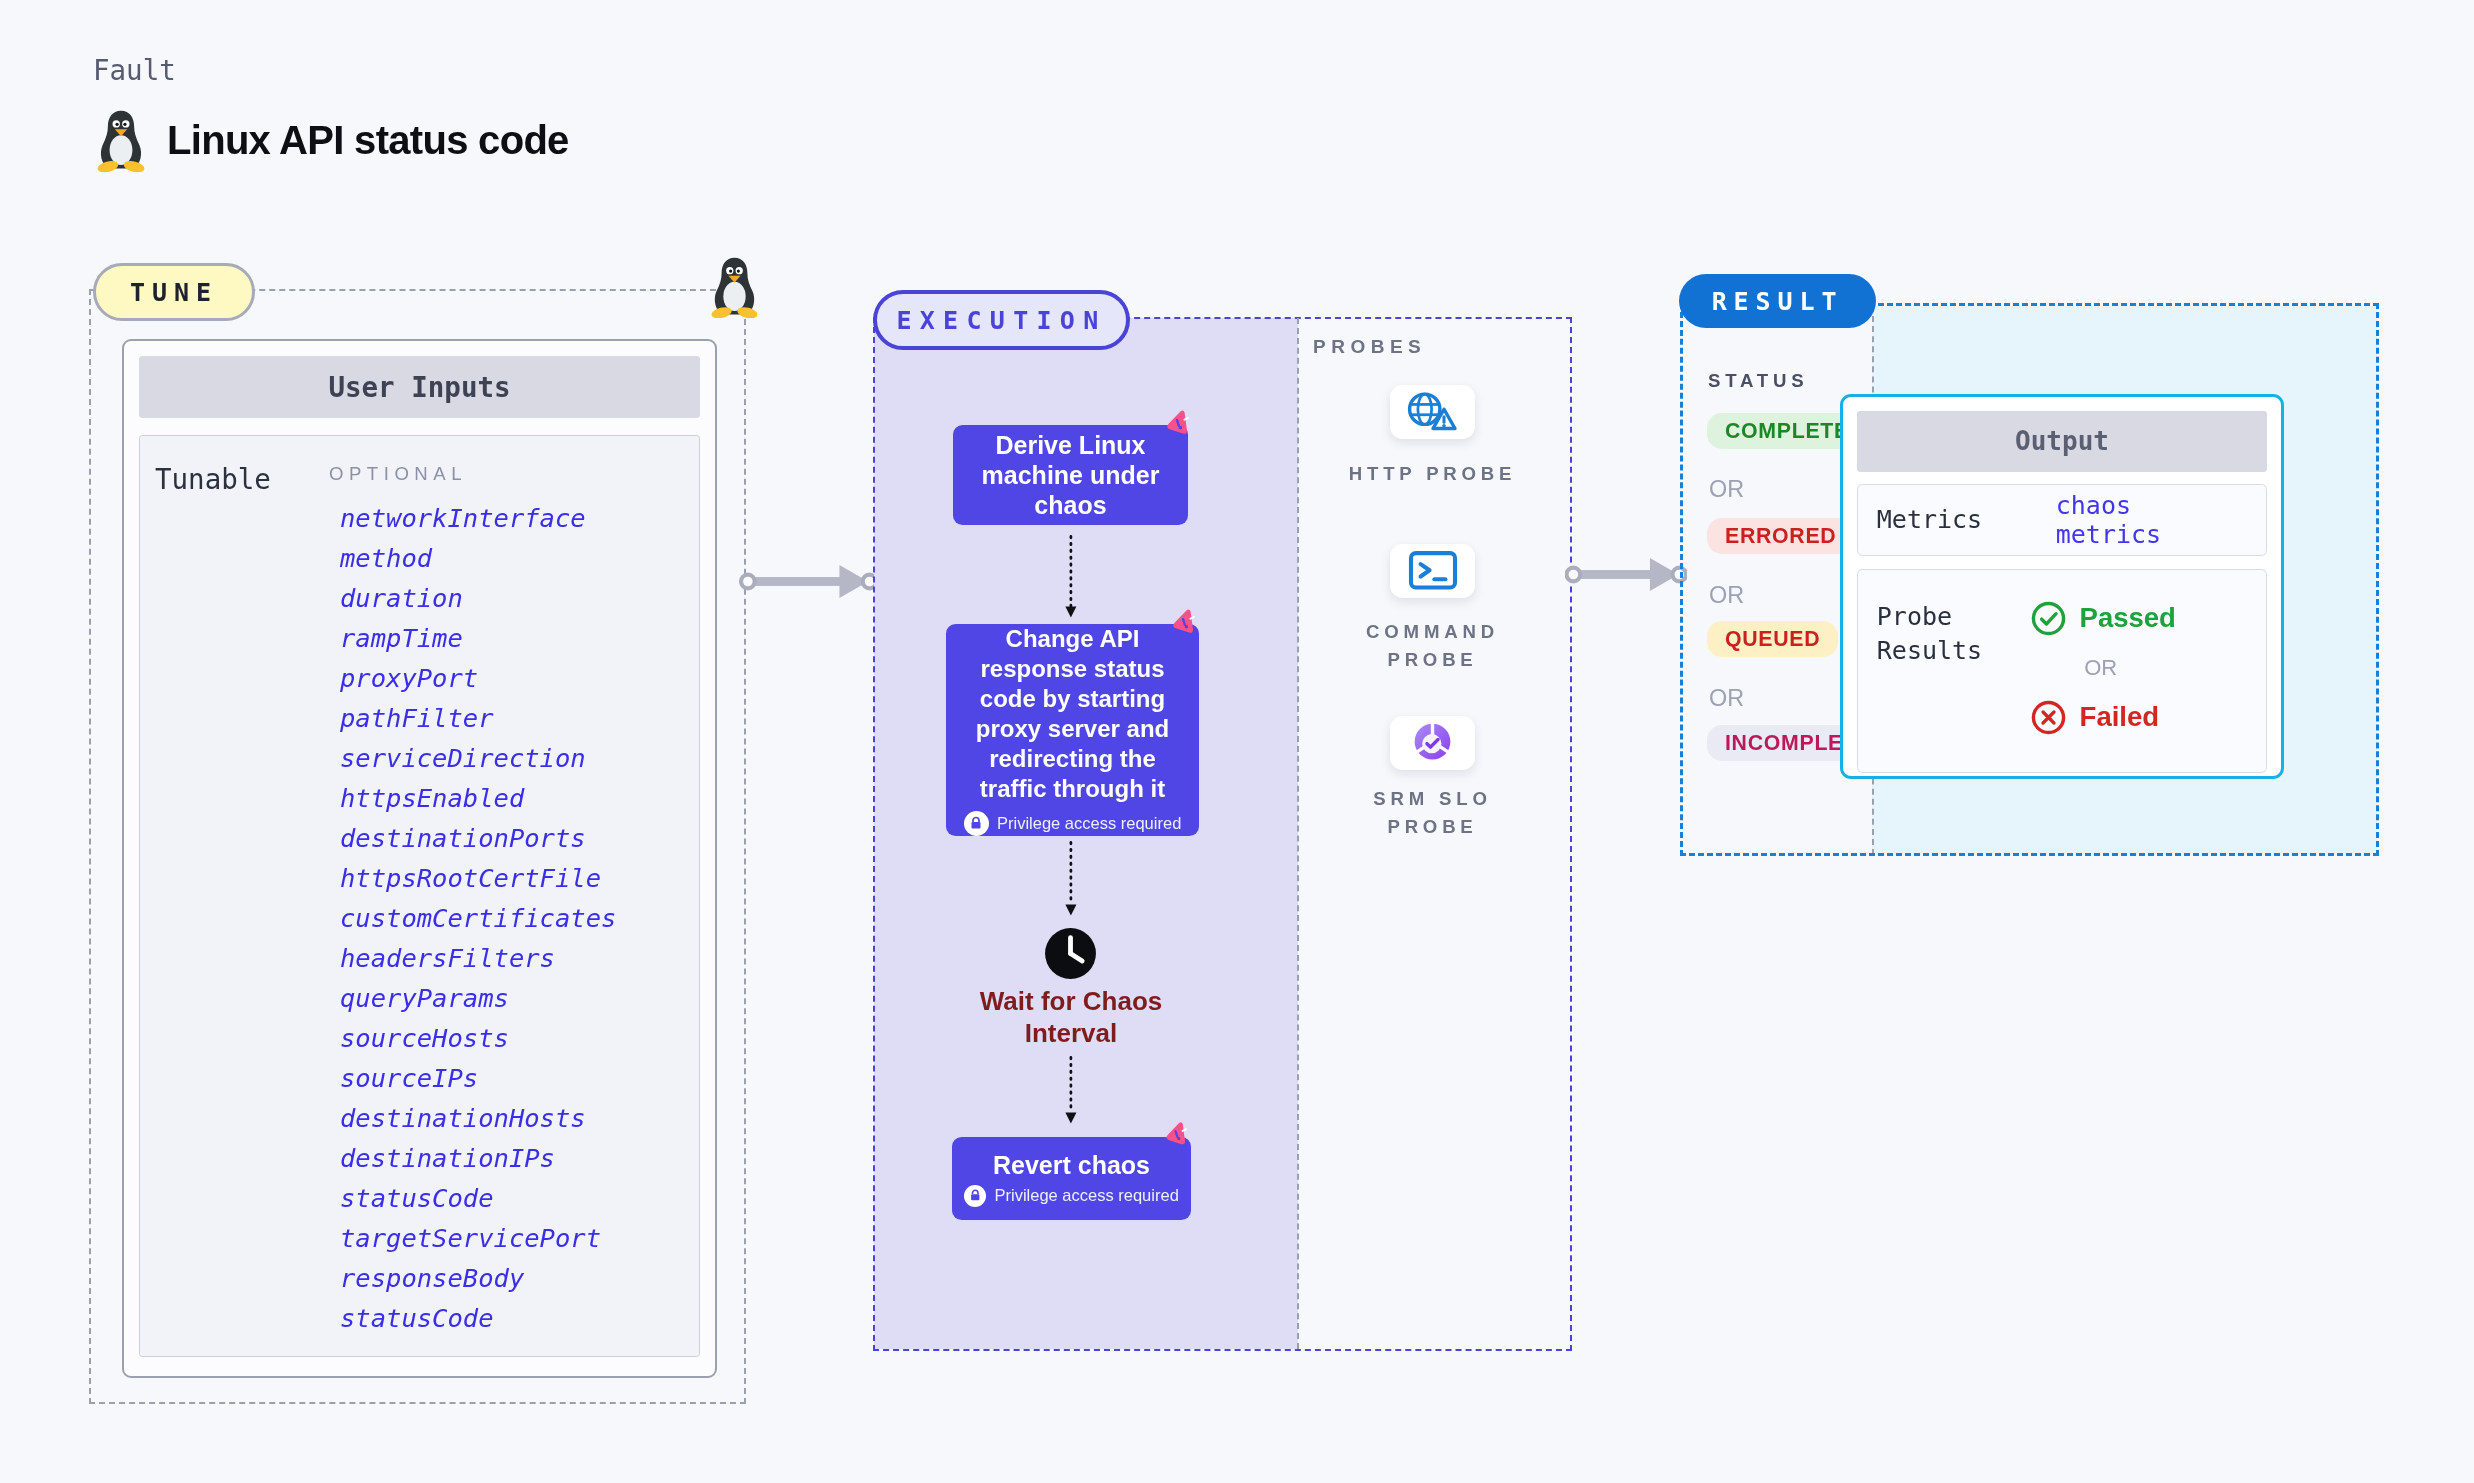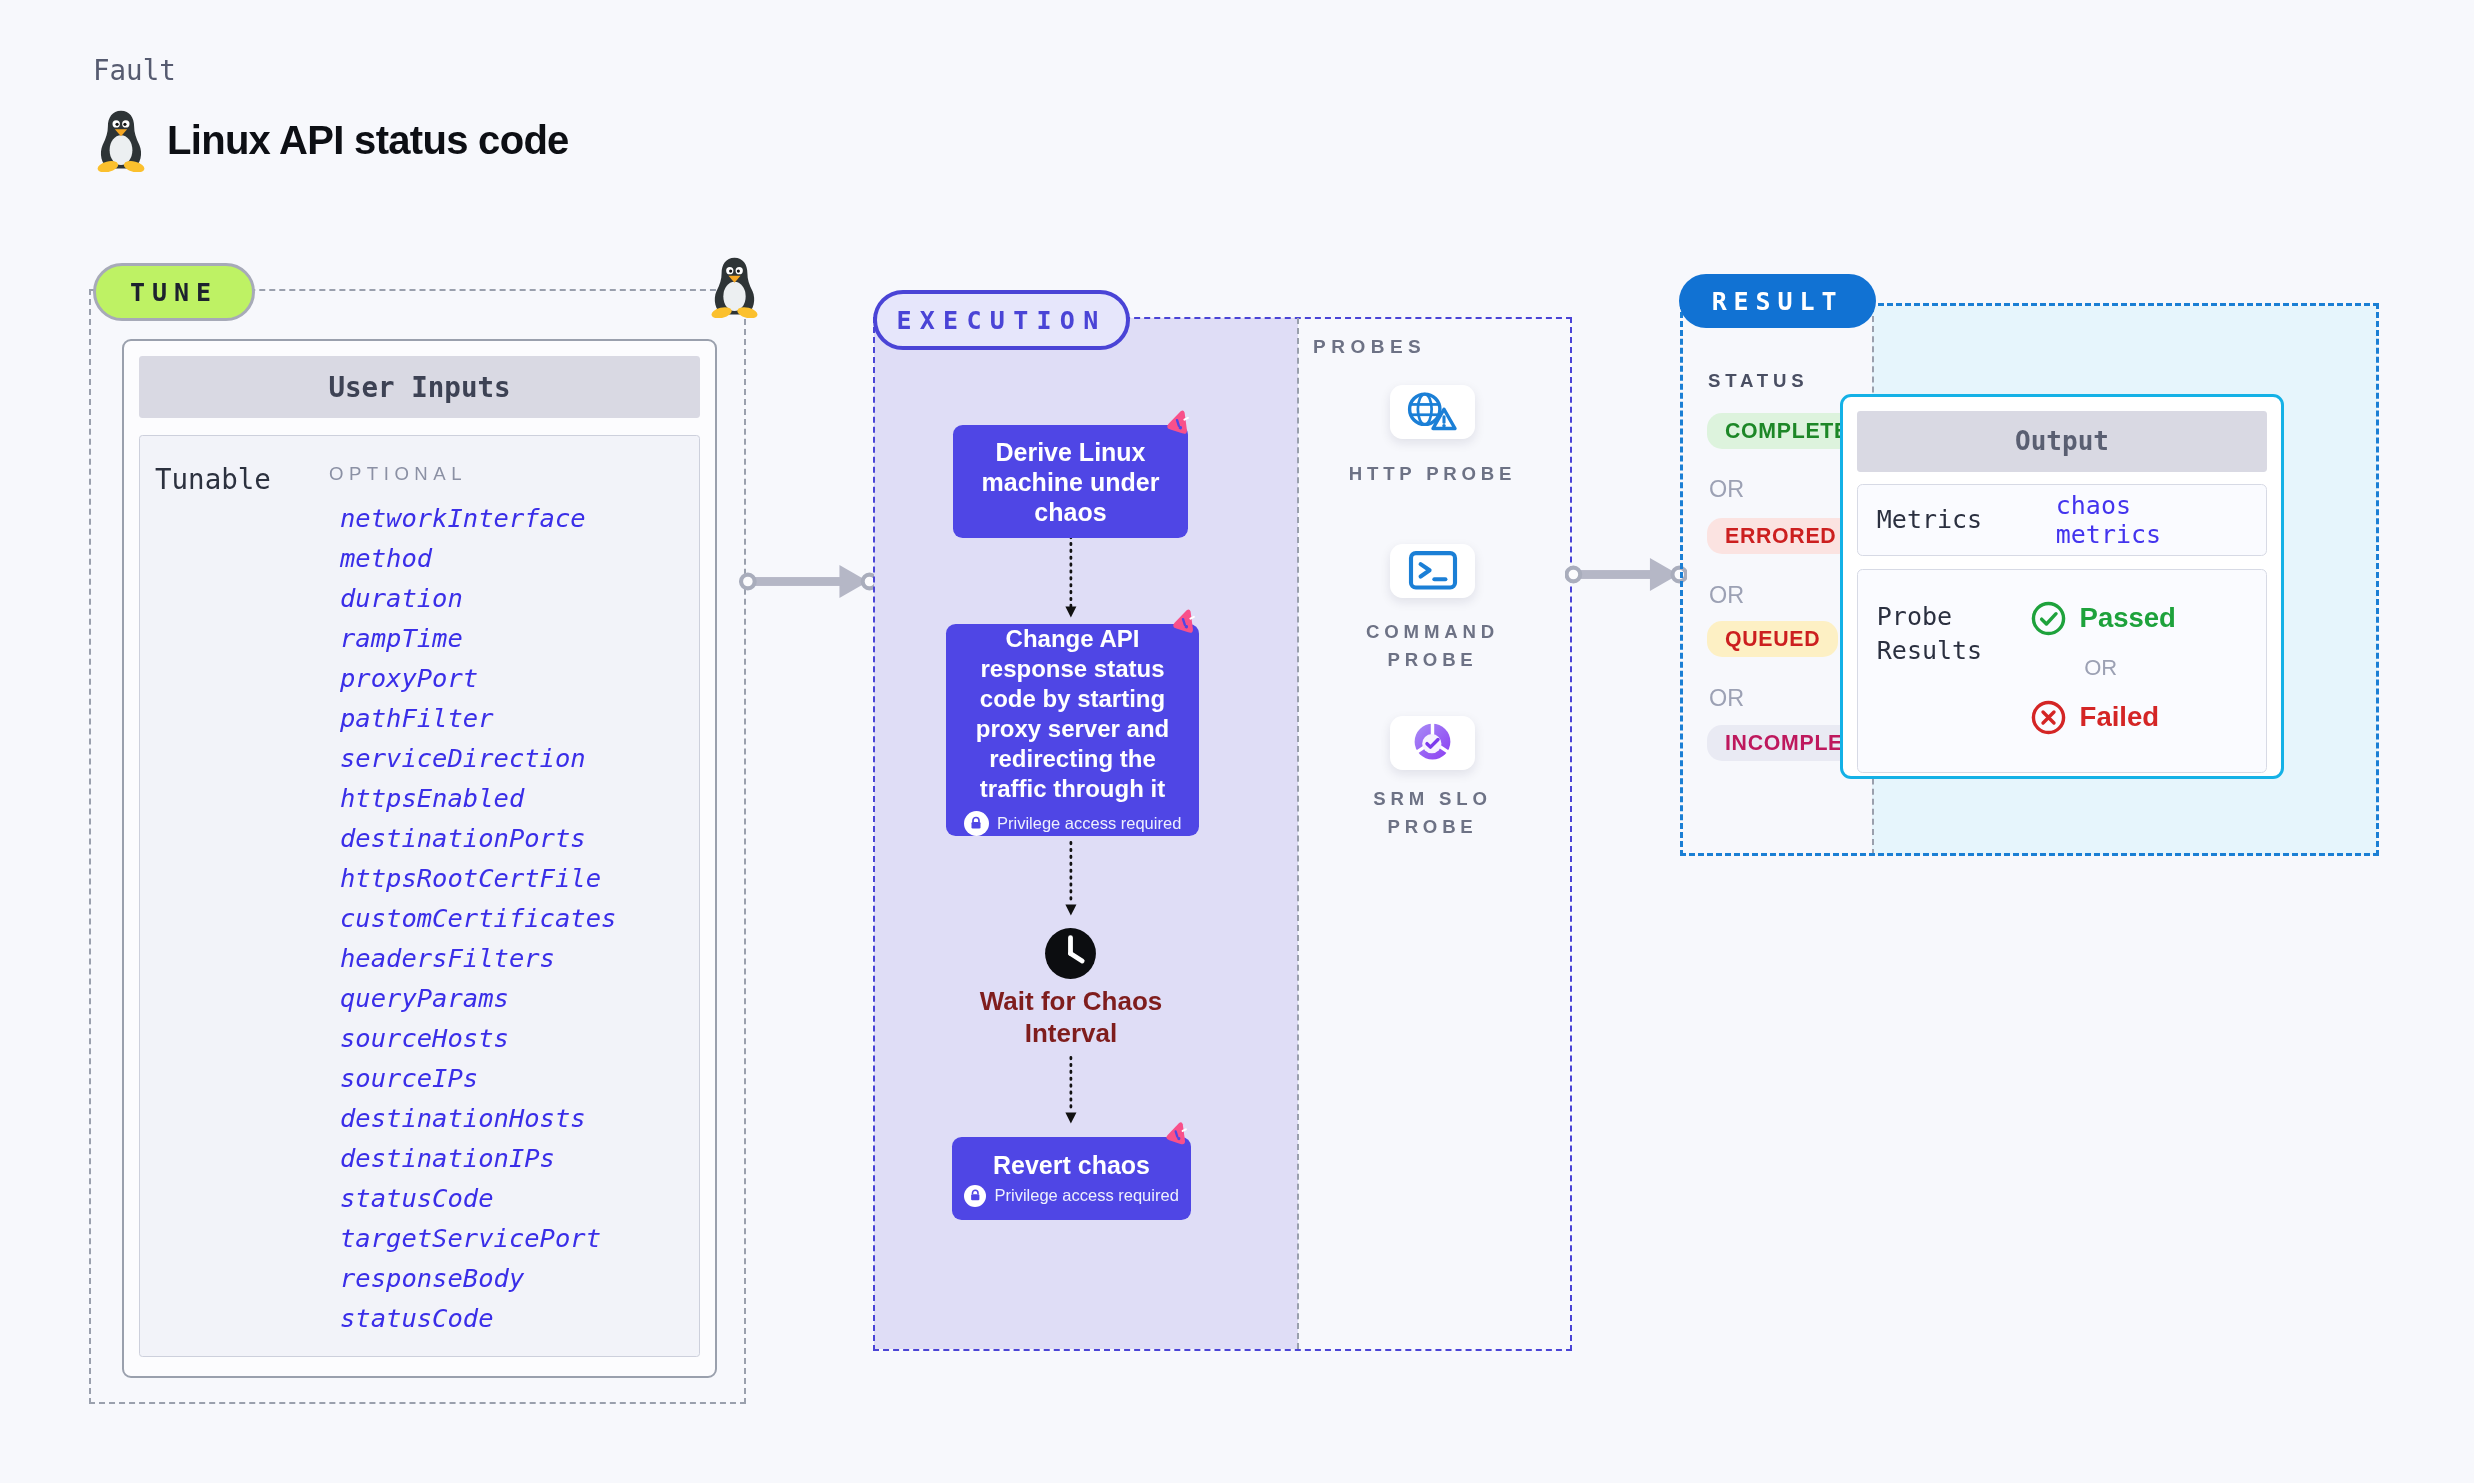--- a/index.html
+++ b/index.html
@@ -9,21 +9,21 @@
   .abs{position:absolute;}
 
   
   .kicker{left:93px;top:54px;font-size:27.5px;color:#565b70;}
   .title-row{left:93px;top:109px;display:flex;align-items:center;gap:18px;}
   .page-title{font-size:40px;font-weight:800;color:#0d0f14;margin:0;letter-spacing:-0.7px;}
 
   
   .pill{display:flex;align-items:center;justify-content:center;border-radius:30px;
         font-weight:bold;letter-spacing:6.9px;z-index:5;}
-  .tune-pill{left:93px;top:263px;width:156px;height:52px;background:#bef264;
+  .tune-pill{left:93px;top:263px;width:156px;height:52px;background:#fef9c3;
         border:3.4px solid #a7aab8;color:#1d222e;font-size:25px;}
   .exec-pill{left:873px;top:290px;width:249px;height:52px;background:#e6e6fb;
         border:4.1px solid #4a44d6;color:#4a44d6;font-size:25px;letter-spacing:8.3px;}
   .result-pill{left:1679px;top:274px;width:197px;height:54px;background:#1172d3;
         color:#ffffff;font-size:25px;border:none;}
 
   
   .tune-box{left:89px;top:289px;width:657px;height:1115px;border:2.8px dashed #9aa0ad;box-sizing:border-box;}
   .exec-box{left:873px;top:317px;width:699px;height:1034px;border:2.8px dashed #4a44d6;box-sizing:border-box;}
   .exec-fill{left:874px;top:318px;width:424px;height:1031px;background:#dfddf6;}
@@ -178,21 +178,21 @@
     <use href="#h-arrow-line"></use>
     <circle cx="12" cy="30" r="10" fill="#fbfbfd" stroke="#a9adbc" stroke-width="6"></circle>
     <circle cx="190" cy="30" r="10" fill="#fbfbfd" stroke="#a9adbc" stroke-width="6"></circle>
   </svg>
 
   <div class="abs exec-fill"></div>
   <div class="abs exec-box"></div>
   <div class="abs probes-divider"></div>
   <div class="abs pill exec-pill mono">EXECUTION</div>
 
-  <div class="abs step-box" style="left:953px;top:425px;width:235px;height:113px;padding:8px">
+  <div class="abs step-box" style="left:953px;top:425px;width:235px;height:100px;padding:8px">
     <div class="step-text">Derive Linux machine under chaos</div>
   </div>
   <svg class="litmus" style="left:1164px;top:407px" width="30" height="27.5" viewBox="0 0 42 40">
       <use href="#litmus-mark" transform="rotate(18 21 20)"></use>
     </svg>
 
   <svg class="abs" style="left:1064px;top:535px" width="13.8" height="84" viewBox="0 0 20 122">
     <line x1="10" y1="2" x2="10" y2="104" stroke="#111" stroke-width="4" stroke-dasharray="2 8" stroke-linecap="round"></line>
     <polygon points="2,104 18,104 10,120" fill="#111"></polygon>
   </svg>

